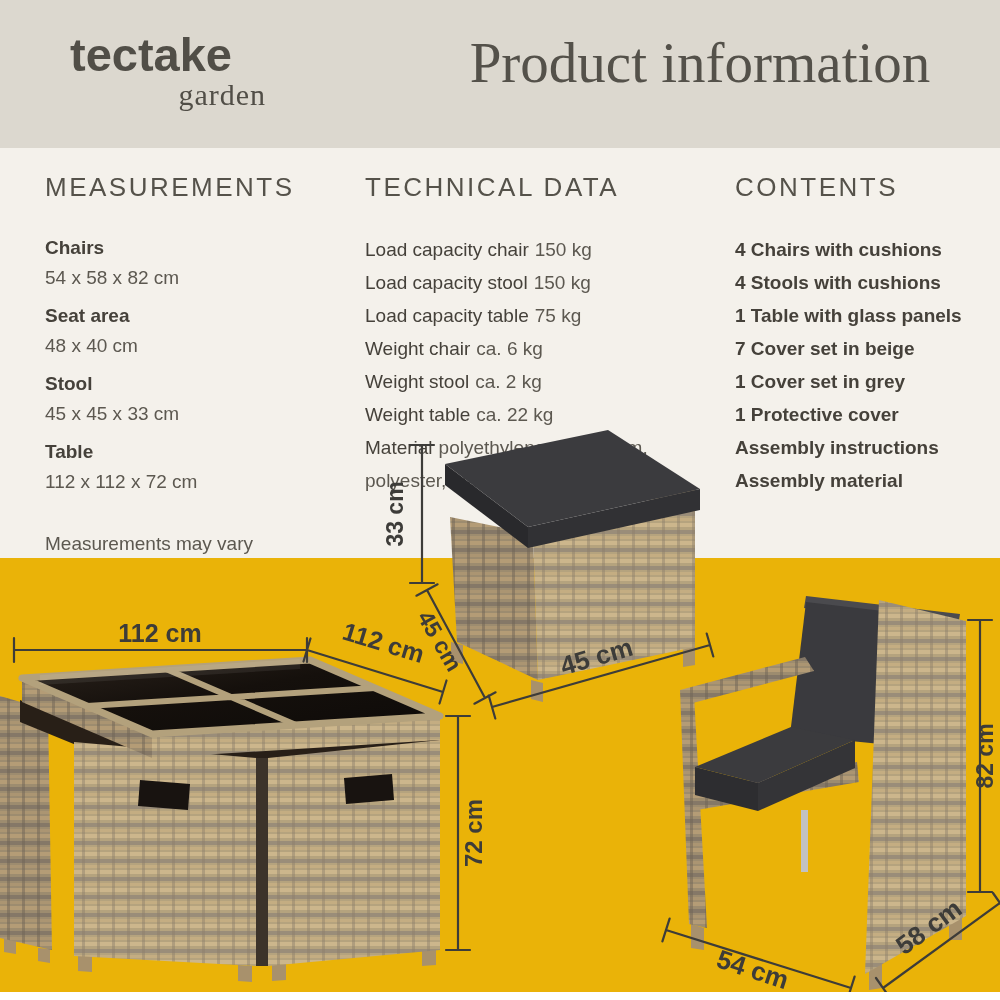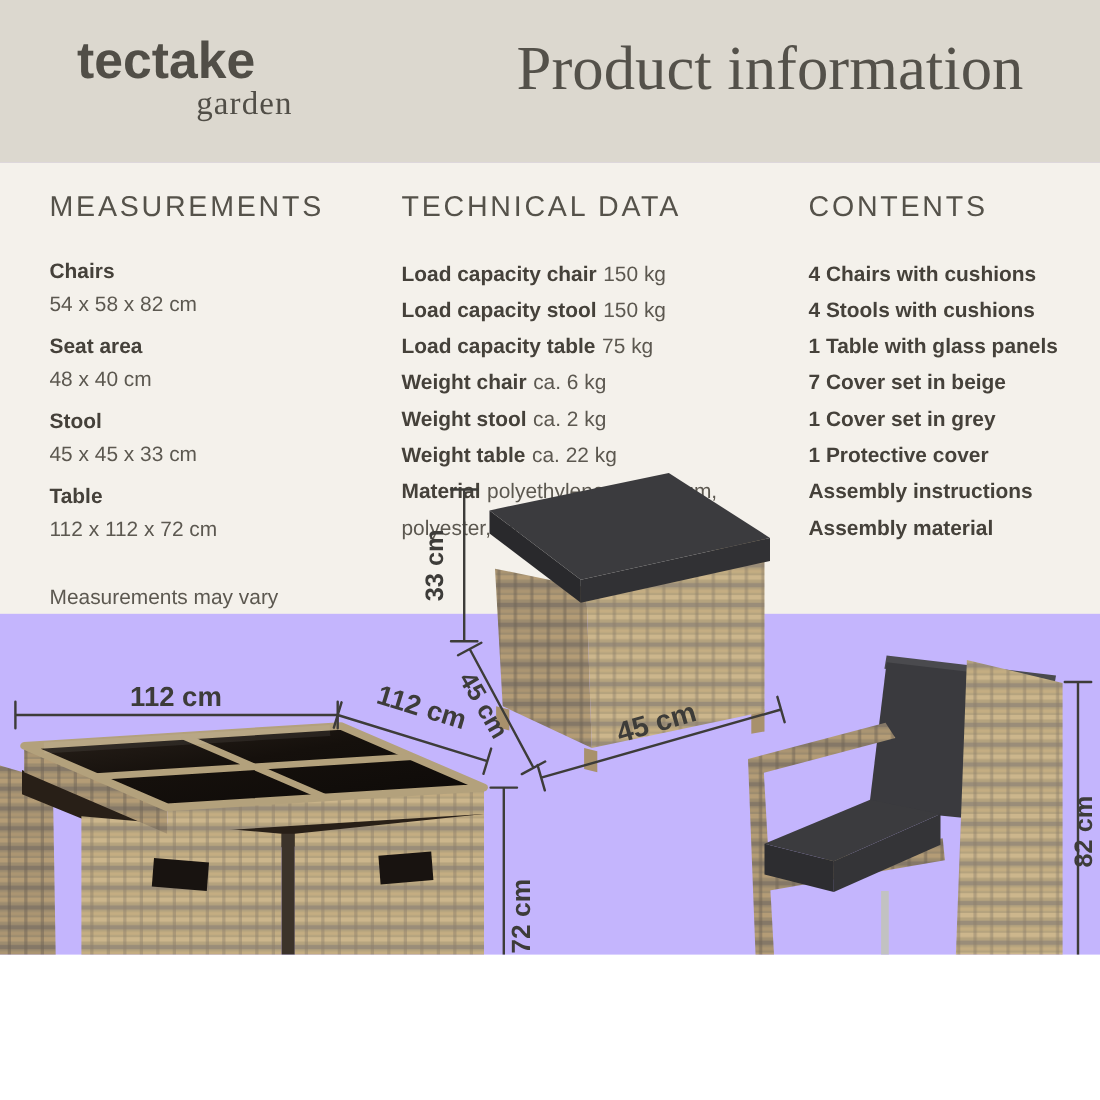--- a/index.html
+++ b/index.html
@@ -1,16 +1,16 @@
 <!DOCTYPE html>
 <html><head>
 <meta charset="utf-8">
 <style>
   html,body{margin:0;padding:0;background:#fff;}
-  .page{position:relative;width:1000px;height:868px;overflow:hidden;background:#c4b5fd;
+  .page{position:relative;width:1000px;height:992px;overflow:hidden;background:#eab308;
         font-family:"Liberation Sans","DejaVu Sans",sans-serif;}
   .band-header{position:absolute;left:0;top:0;width:1000px;height:148px;background:#dcd8cf;}
   .band-info{position:absolute;left:0;top:148px;width:1000px;height:410px;background:#f4f1eb;}
 
   .logo{position:absolute;left:70px;top:30px;width:196px;}
   .logo .brand{font-size:47px;font-weight:800;color:#514e47;letter-spacing:0;line-height:50px;}
   .logo .sub{font-family:"Liberation Serif","DejaVu Serif",serif;font-size:30px;color:#514e47;
              text-align:right;margin-top:-2px;letter-spacing:1px;}
   .title{position:absolute;left:420px;top:30px;width:560px;margin:0;text-align:center;
          font-family:"Liberation Serif","DejaVu Serif",serif;font-weight:400;font-size:57px;color:#54514a;}
@@ -20,21 +20,21 @@
   .col-measure{left:45px;width:300px;}
   .col-tech{left:365px;width:345px;}
   .col-contents{left:735px;width:258px;}
 
   .mg{margin-bottom:8px;}
   .mg .lab{font-size:19px;font-weight:700;color:#45413a;line-height:30px;}
   .mg .val{font-size:19px;color:#5c5850;line-height:30px;}
   .note{font-size:19px;color:#5c5850;margin-top:32px;line-height:30px;}
 
   .trow{font-size:19px;line-height:33px;color:#5c5850;}
-  .trow .b{font-weight:700;color:#45413a;padding-right:6px;}
+  .trow .b{font-weight:400;color:#45413a;padding-right:6px;}
   .crow{font-size:19px;line-height:33px;font-weight:700;color:#45413a;}
 
   .fig{position:absolute;}
   #fig-stool{left:385px;top:415px;}
   #fig-table{left:0;top:618px;}
   #fig-chair{left:653px;top:578px;}
 
   .dl{stroke:#3d3c39;stroke-width:2.2;fill:none;stroke-linecap:round;}
   .dim{fill:#3d3c39;font-family:"Liberation Sans","DejaVu Sans",sans-serif;
        font-weight:600;text-anchor:middle;}

